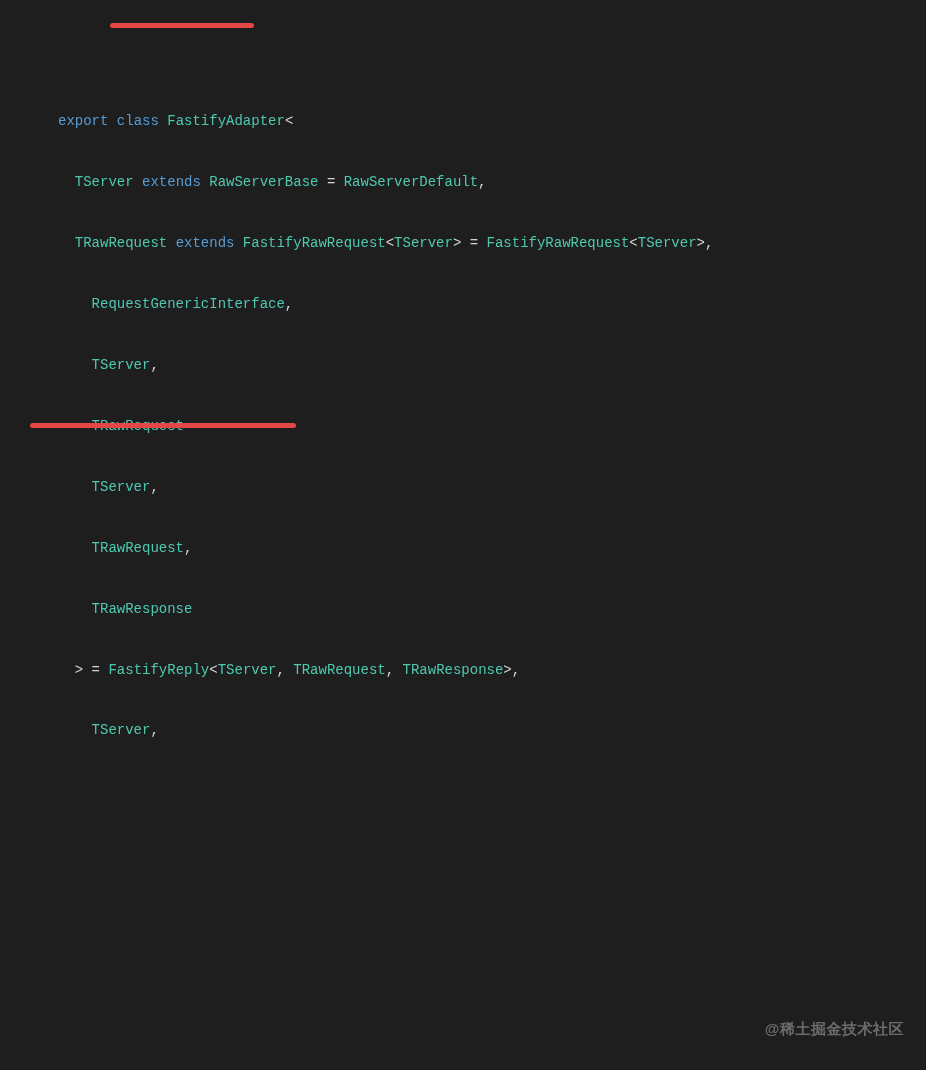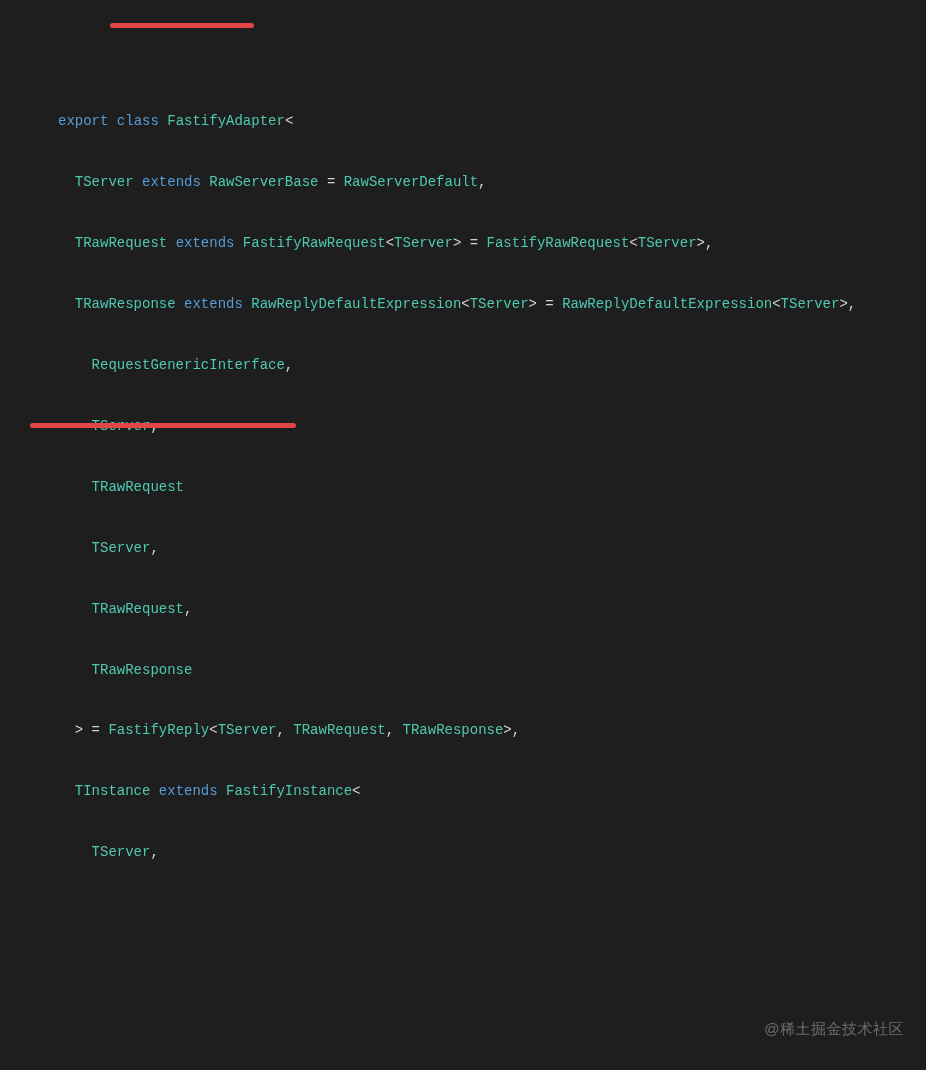--- a/index.html
+++ b/index.html
@@ -52,41 +52,40 @@
   }
   .watermark {
     position: absolute;
     right: 22px;
     bottom: 30px;
     color: #aaa;
     opacity: 0.55;
     font-family: -apple-system, "Helvetica Neue", sans-serif;
     font-size: 15px;
     letter-spacing: 0.5px;
+    font-weight: bold;
   }
 </style>
 </head>
 <body>
 
 <div class="editor">
   <div class="underline1"></div>
   <div class="underline2"></div>
 
   <span class="line"><span class="kw">export</span> <span class="kw">class</span> <span class="type">FastifyAdapter</span><span class="pun">&lt;</span></span>
   <span class="line">  <span class="type">TServer</span> <span class="kw">extends</span> <span class="type">RawServerBase</span> <span class="pun">=</span> <span class="type">RawServerDefault</span><span class="pun">,</span></span>
   <span class="line">  <span class="type">TRawRequest</span> <span class="kw">extends</span> <span class="type">FastifyRawRequest</span><span class="pun">&lt;</span><span class="type">TServer</span><span class="pun">&gt; =</span> <span class="type">FastifyRawRequest</span><span class="pun">&lt;</span><span class="type">TServer</span><span class="pun">&gt;,</span></span>
-  <span class="line">  <span class="type">TRawResponse</span> <span class="kw">extends</span> <span class="type">RawReplyDefaultExpression</span><span class="pun">&lt;</span><span class="type">TServer</span><span class="pun">&gt; =</span> <span class="type">RawReplyDefaultExpression</span><span class="pun">&lt;</span><span class="type">TServer</span><span class="pun">&gt;,</span></span>
   <span class="line">    <span class="type">RequestGenericInterface</span><span class="pun">,</span></span>
   <span class="line">    <span class="type">TServer</span><span class="pun">,</span></span>
   <span class="line">    <span class="type">TRawRequest</span></span>
   <span class="line">    <span class="type">TServer</span><span class="pun">,</span></span>
   <span class="line">    <span class="type">TRawRequest</span><span class="pun">,</span></span>
   <span class="line">    <span class="type">TRawResponse</span></span>
   <span class="line">  <span class="pun">&gt; =</span> <span class="type">FastifyReply</span><span class="pun">&lt;</span><span class="type">TServer</span><span class="pun">,</span> <span class="type">TRawRequest</span><span class="pun">,</span> <span class="type">TRawResponse</span><span class="pun">&gt;,</span></span>
-  <span class="line">  <span class="type">TInstance</span> <span class="kw">extends</span> <span class="type">FastifyInstance</span><span class="pun">&lt;</span></span>
   <span class="line">    <span class="type">TServer</span><span class="pun">,</span></span>
   
   
   
   
   
   
   
   
   

